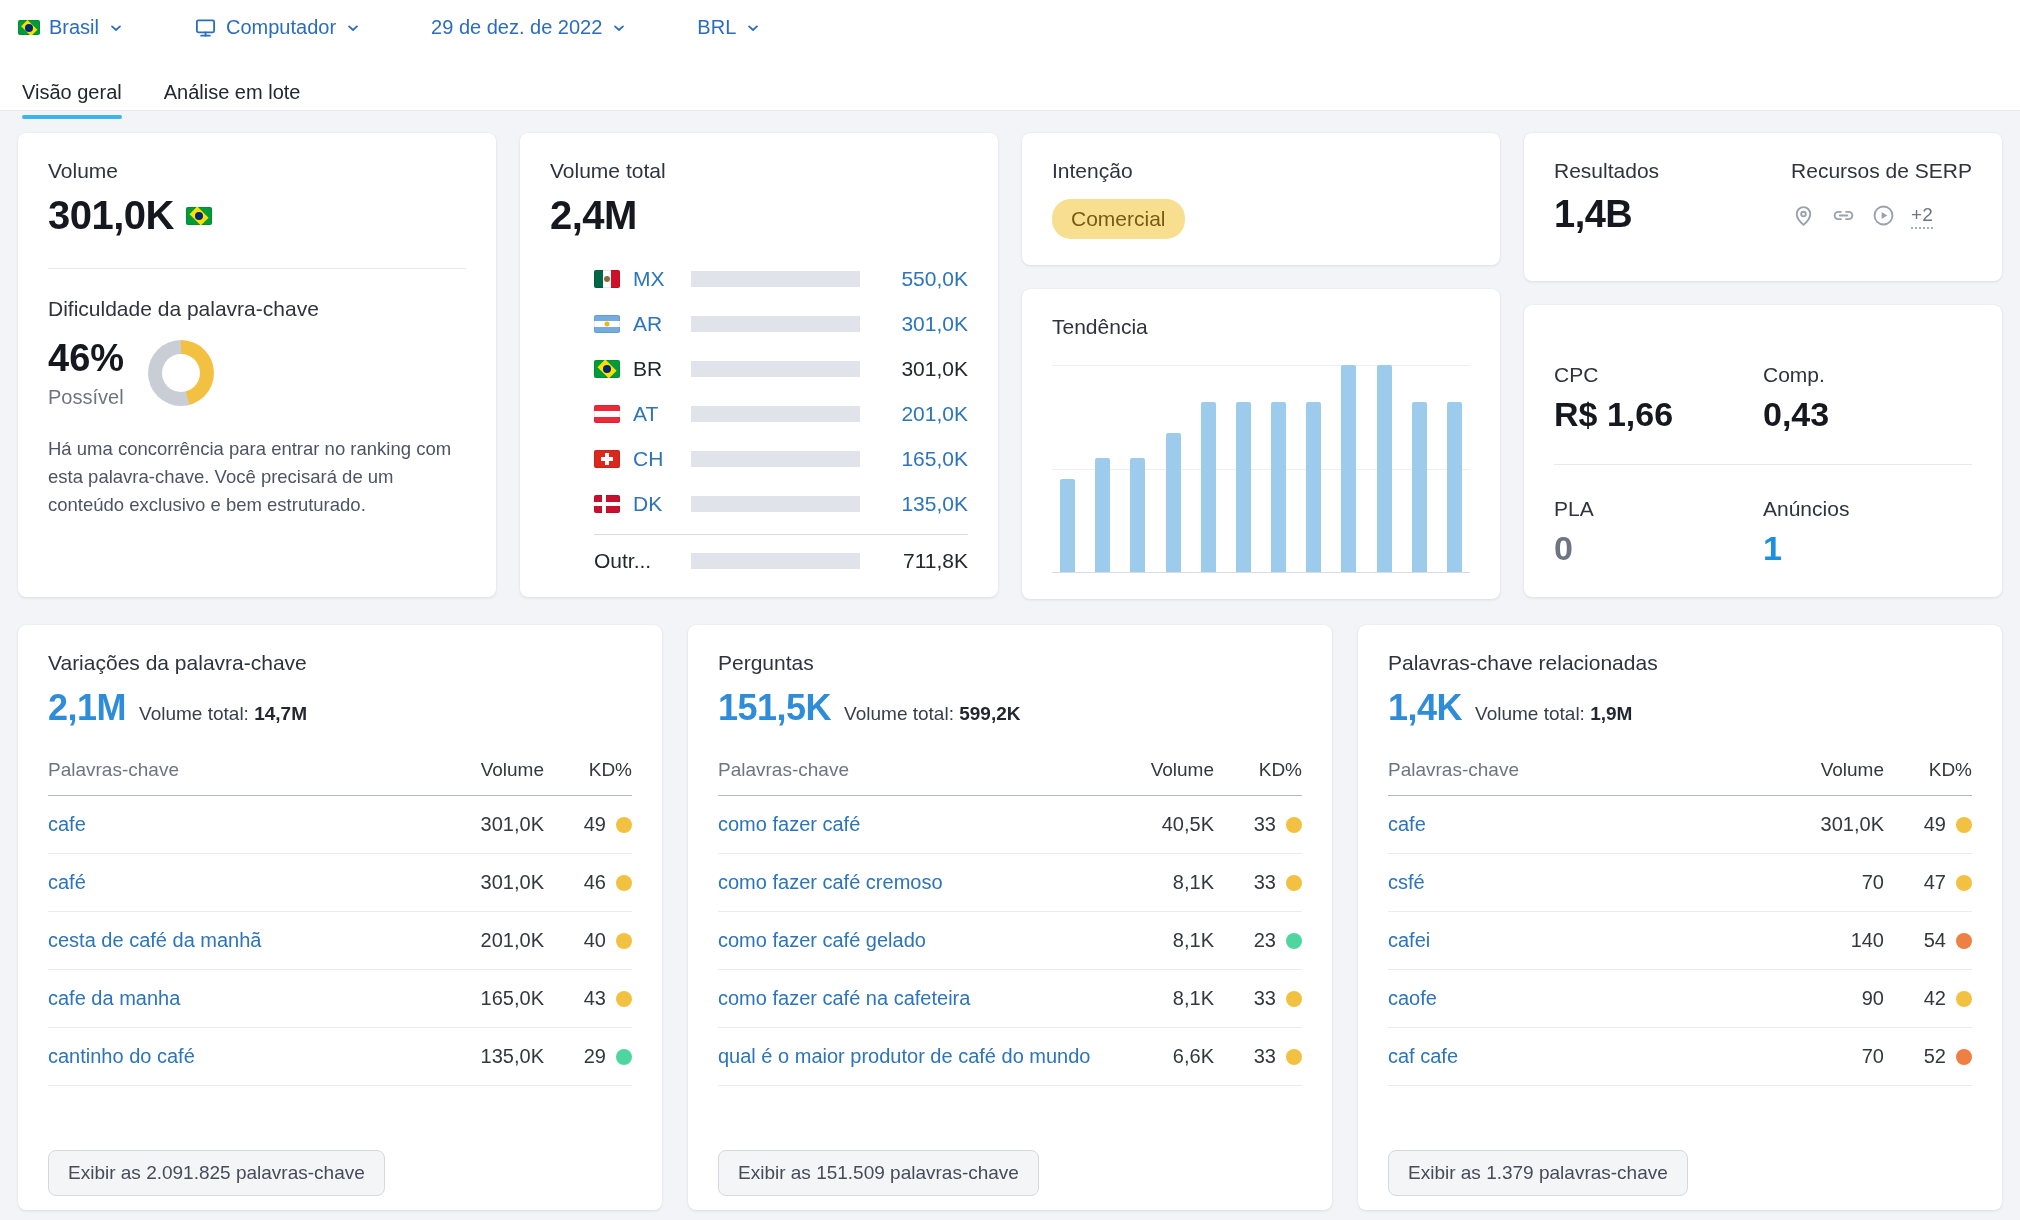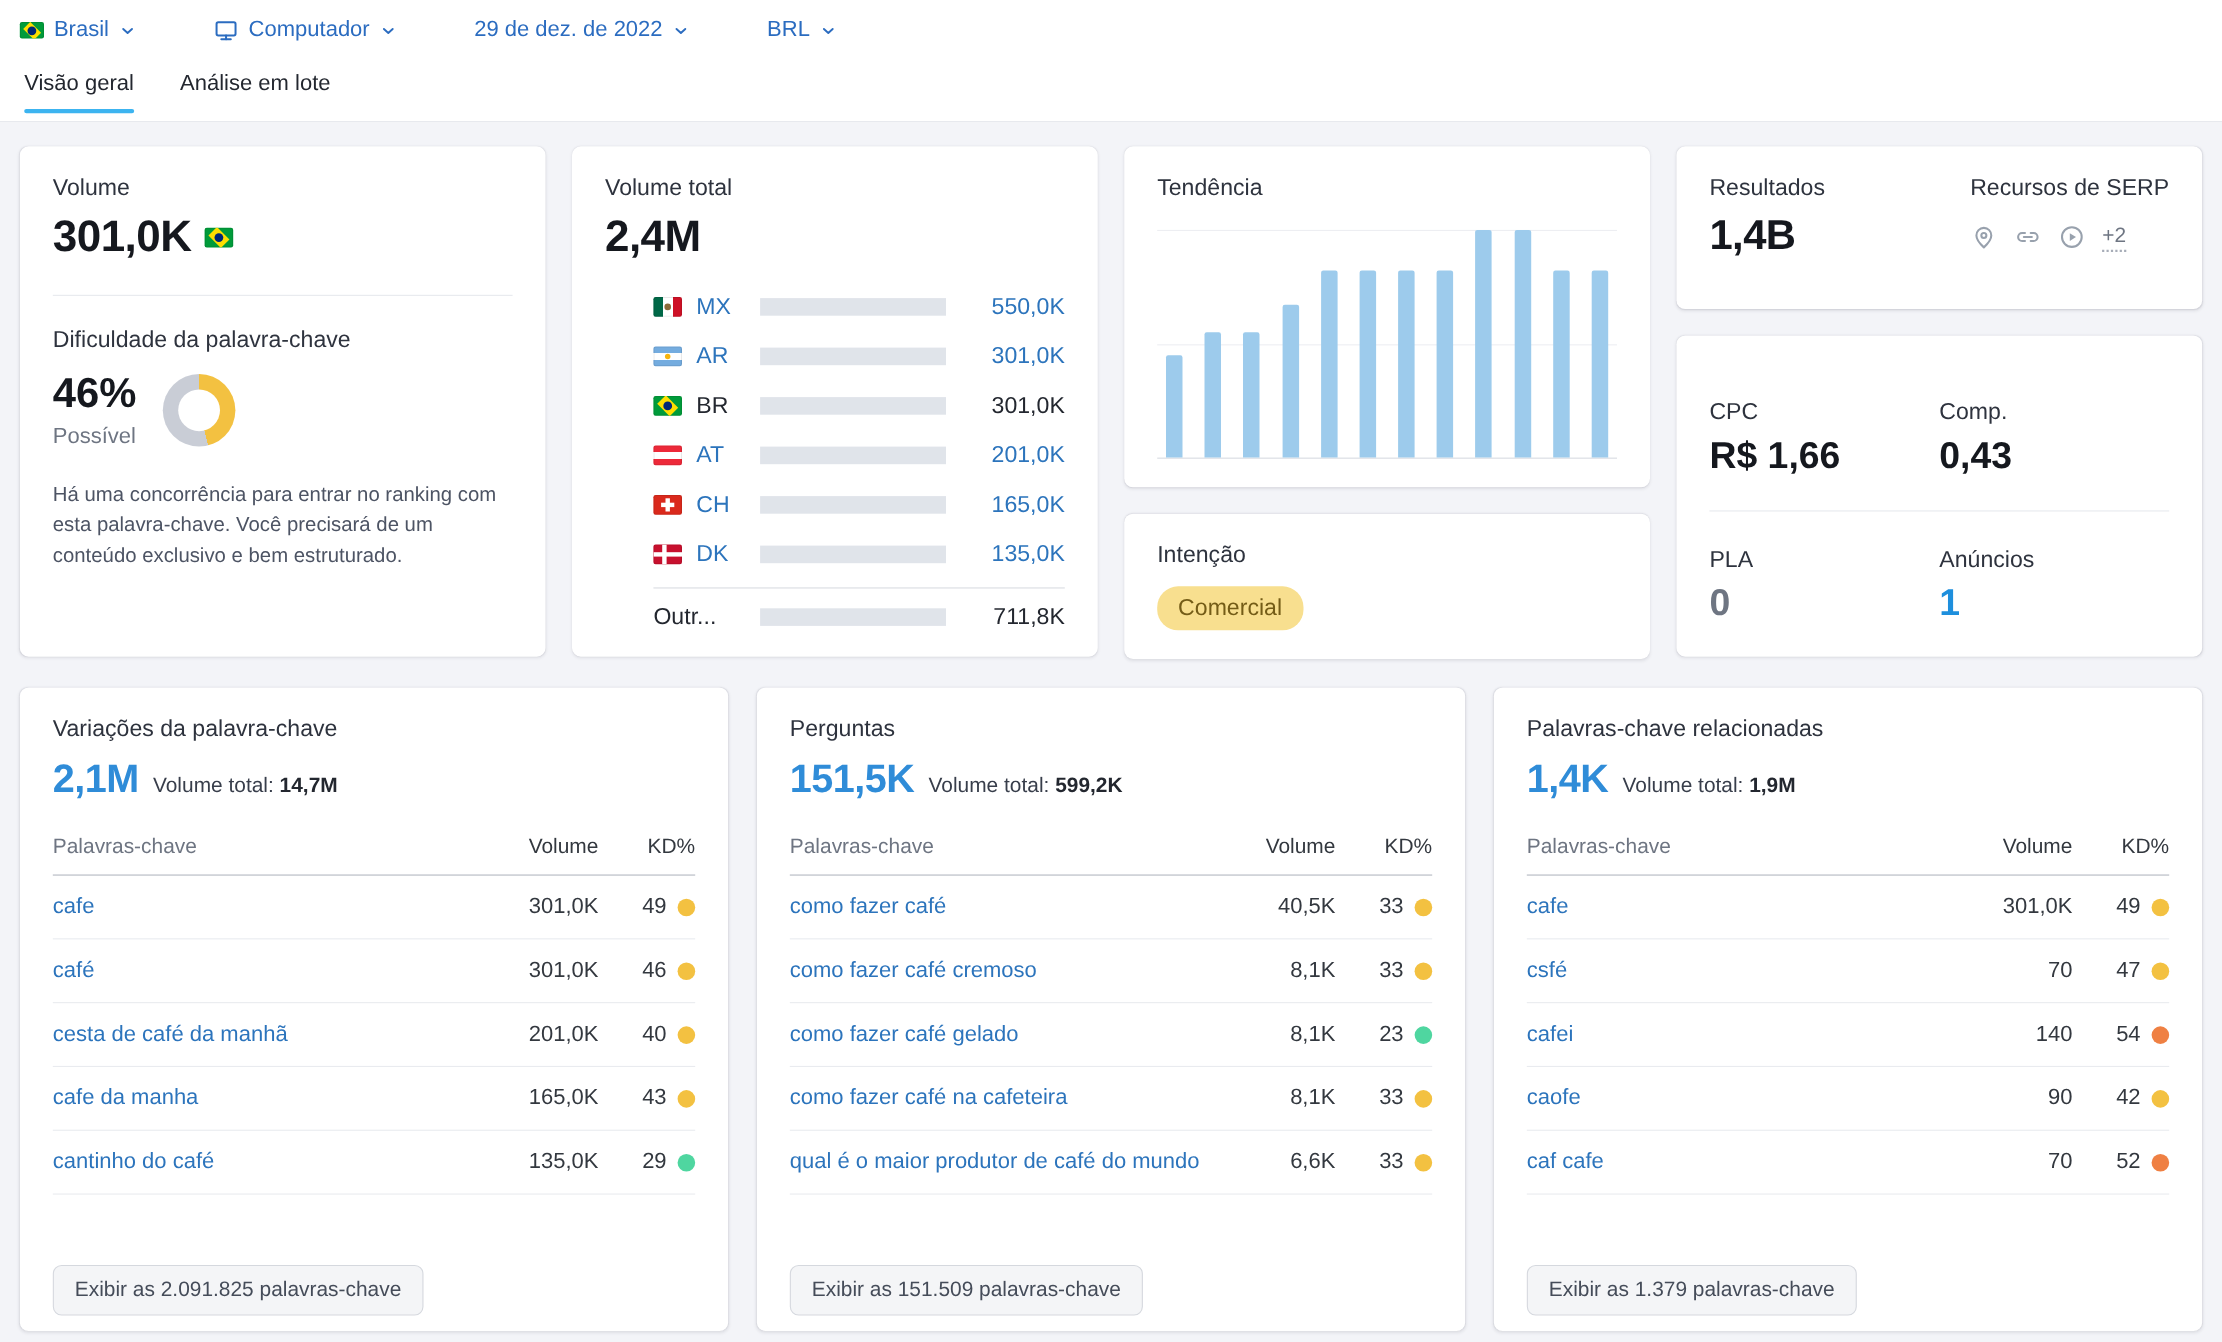--- a/index.html
+++ b/index.html
@@ -6,21 +6,21 @@
   html,body { width:2020px; height:1220px; }
   body {
     font-family: "Liberation Sans", "DejaVu Sans", sans-serif;
     background:#f3f4f8; color:#181d27; overflow:hidden;
   }
   
   .header { background:#fff; padding:16px 18px 0; border-bottom:1px solid #e7e9ee; height:111px; }
   .topbar { display:flex; align-items:center; gap:70px; }
   .tb-item { display:flex; align-items:center; gap:9px; color:#2b6cc0; font-size:20px; cursor:pointer; }
   .tb-item svg { display:block; }
-  .tabs { display:flex; gap:42px; margin-top:26px; padding-left:4px; }
+  .tabs { display:flex; gap:42px; margin-top:42px; padding-left:4px; }
   .tab { font-size:20px; color:#23272f; cursor:pointer; }
   .tab::after { content:""; display:block; height:4px; border-radius:2px; background:transparent; margin-top:11px; }
   .tab.active::after { background:#3cb4f0; }
   
   .flag { width:26px; height:18px; border-radius:2px; display:inline-block; position:relative; overflow:hidden; flex:none; box-shadow: inset 0 0 0 1px rgba(0,0,0,.09); }
   .flag-sm { width:22px; height:15px; }
   .flag-br { background:#009b3a; }
   .flag-br::before { content:""; position:absolute; left:50%; top:50%; width:62%; height:62%; background:#fedf00; transform:translate(-50%,-50%) rotate(45deg); }
   .flag-br::after { content:""; position:absolute; left:50%; top:50%; width:8px; height:8px; border-radius:50%; background:#002776; transform:translate(-50%,-50%); }
   .flag-mx { background:linear-gradient(90deg,#006847 0 33%,#fff 33% 67%,#ce1126 67% 100%); }
@@ -205,44 +205,44 @@
         </div>
         <div class="c-row c-sep">
           <span class="c-label-other">Outr...</span>
           <span class="track"><span class="fill" style="width: 30%;"></span></span>
           <span class="c-val dark">711,8K</span>
         </div>
       </div>
     </div>
 
     <div class="stack">
+      <div class="card card-sm">
+        <div class="card-label">Intenção</div>
+        <span class="intent-badge">Comercial</span>
+      </div>
       <div class="card card-md">
         <div class="card-label">Tendência</div>
         <div class="trend-wrap">
           <div class="gridline" style="top:0"></div>
           <div class="gridline" style="top:50%"></div>
           <div class="bars">
               <div class="tbar" style="height: 45%;"></div>
               <div class="tbar" style="height: 55%;"></div>
               <div class="tbar" style="height: 55%;"></div>
               <div class="tbar" style="height: 67%;"></div>
               <div class="tbar" style="height: 82%;"></div>
               <div class="tbar" style="height: 82%;"></div>
               <div class="tbar" style="height: 82%;"></div>
               <div class="tbar" style="height: 82%;"></div>
               <div class="tbar" style="height: 100%;"></div>
               <div class="tbar" style="height: 100%;"></div>
               <div class="tbar" style="height: 82%;"></div>
               <div class="tbar" style="height: 82%;"></div>
             </div>
         </div>
-      </div>
-      <div class="card card-sm">
-        <div class="card-label">Intenção</div>
-        <span class="intent-badge">Comercial</span>
       </div>
     </div>
 
     <div class="stack">
       <div class="card card-sm">
         <div class="two-col">
           <div>
             <div class="card-label">Resultados</div>
             <div class="big-num" style="font-size:38px;">
                 <span>1,4B</span>

